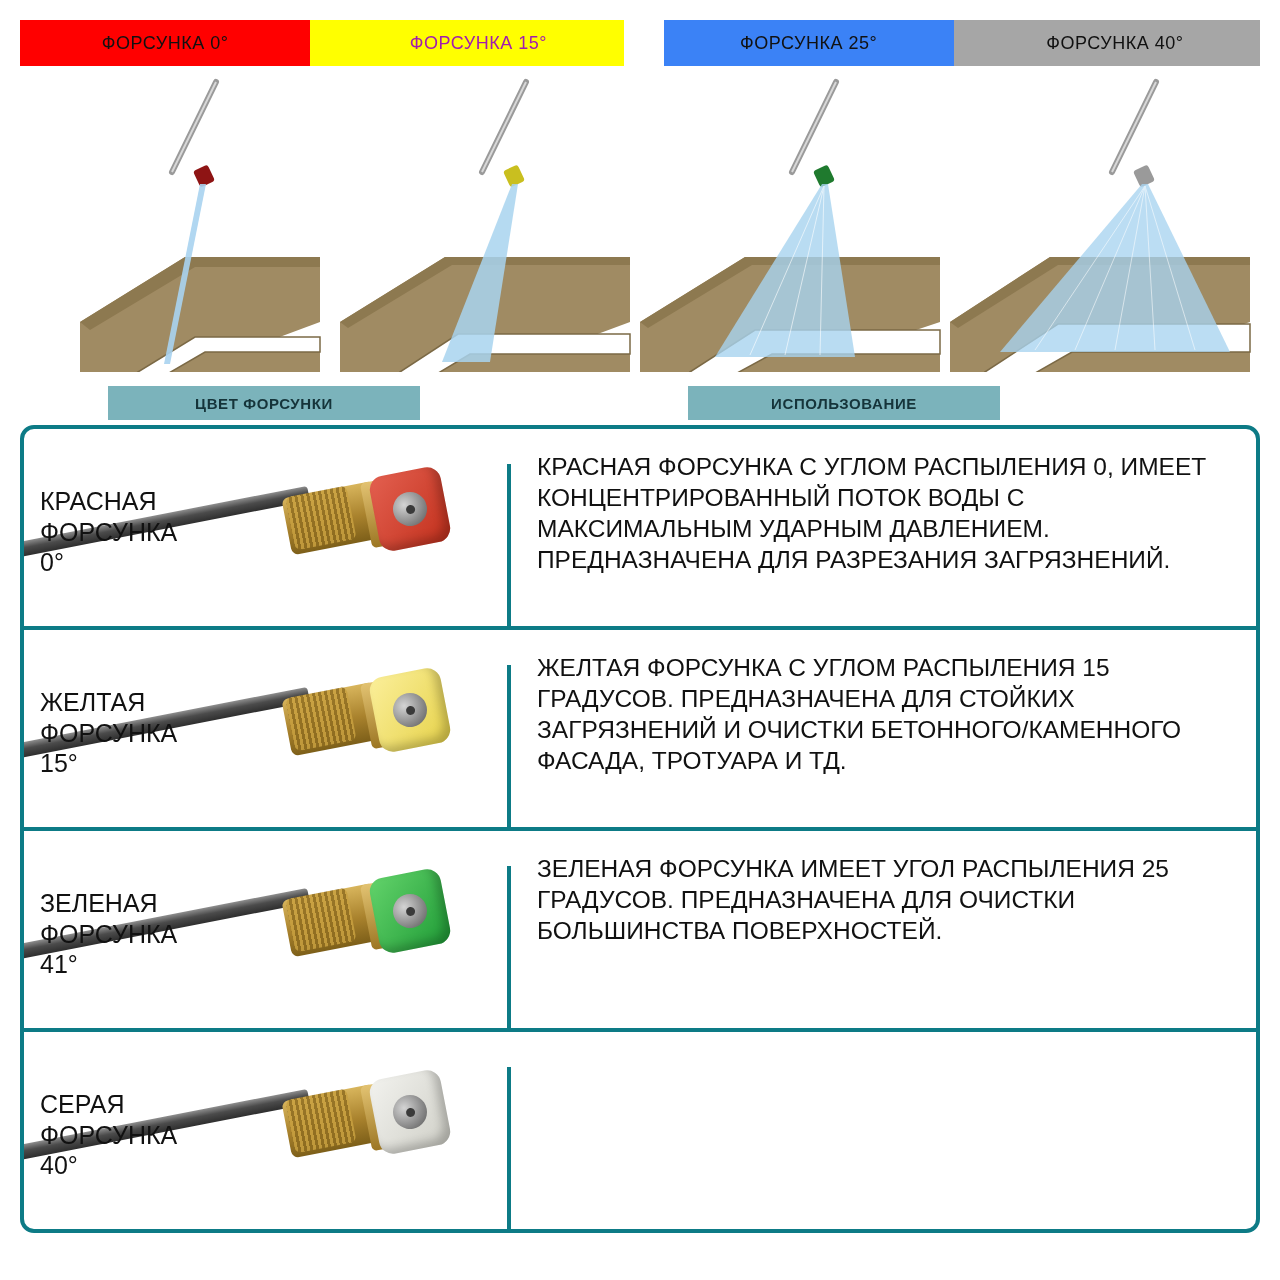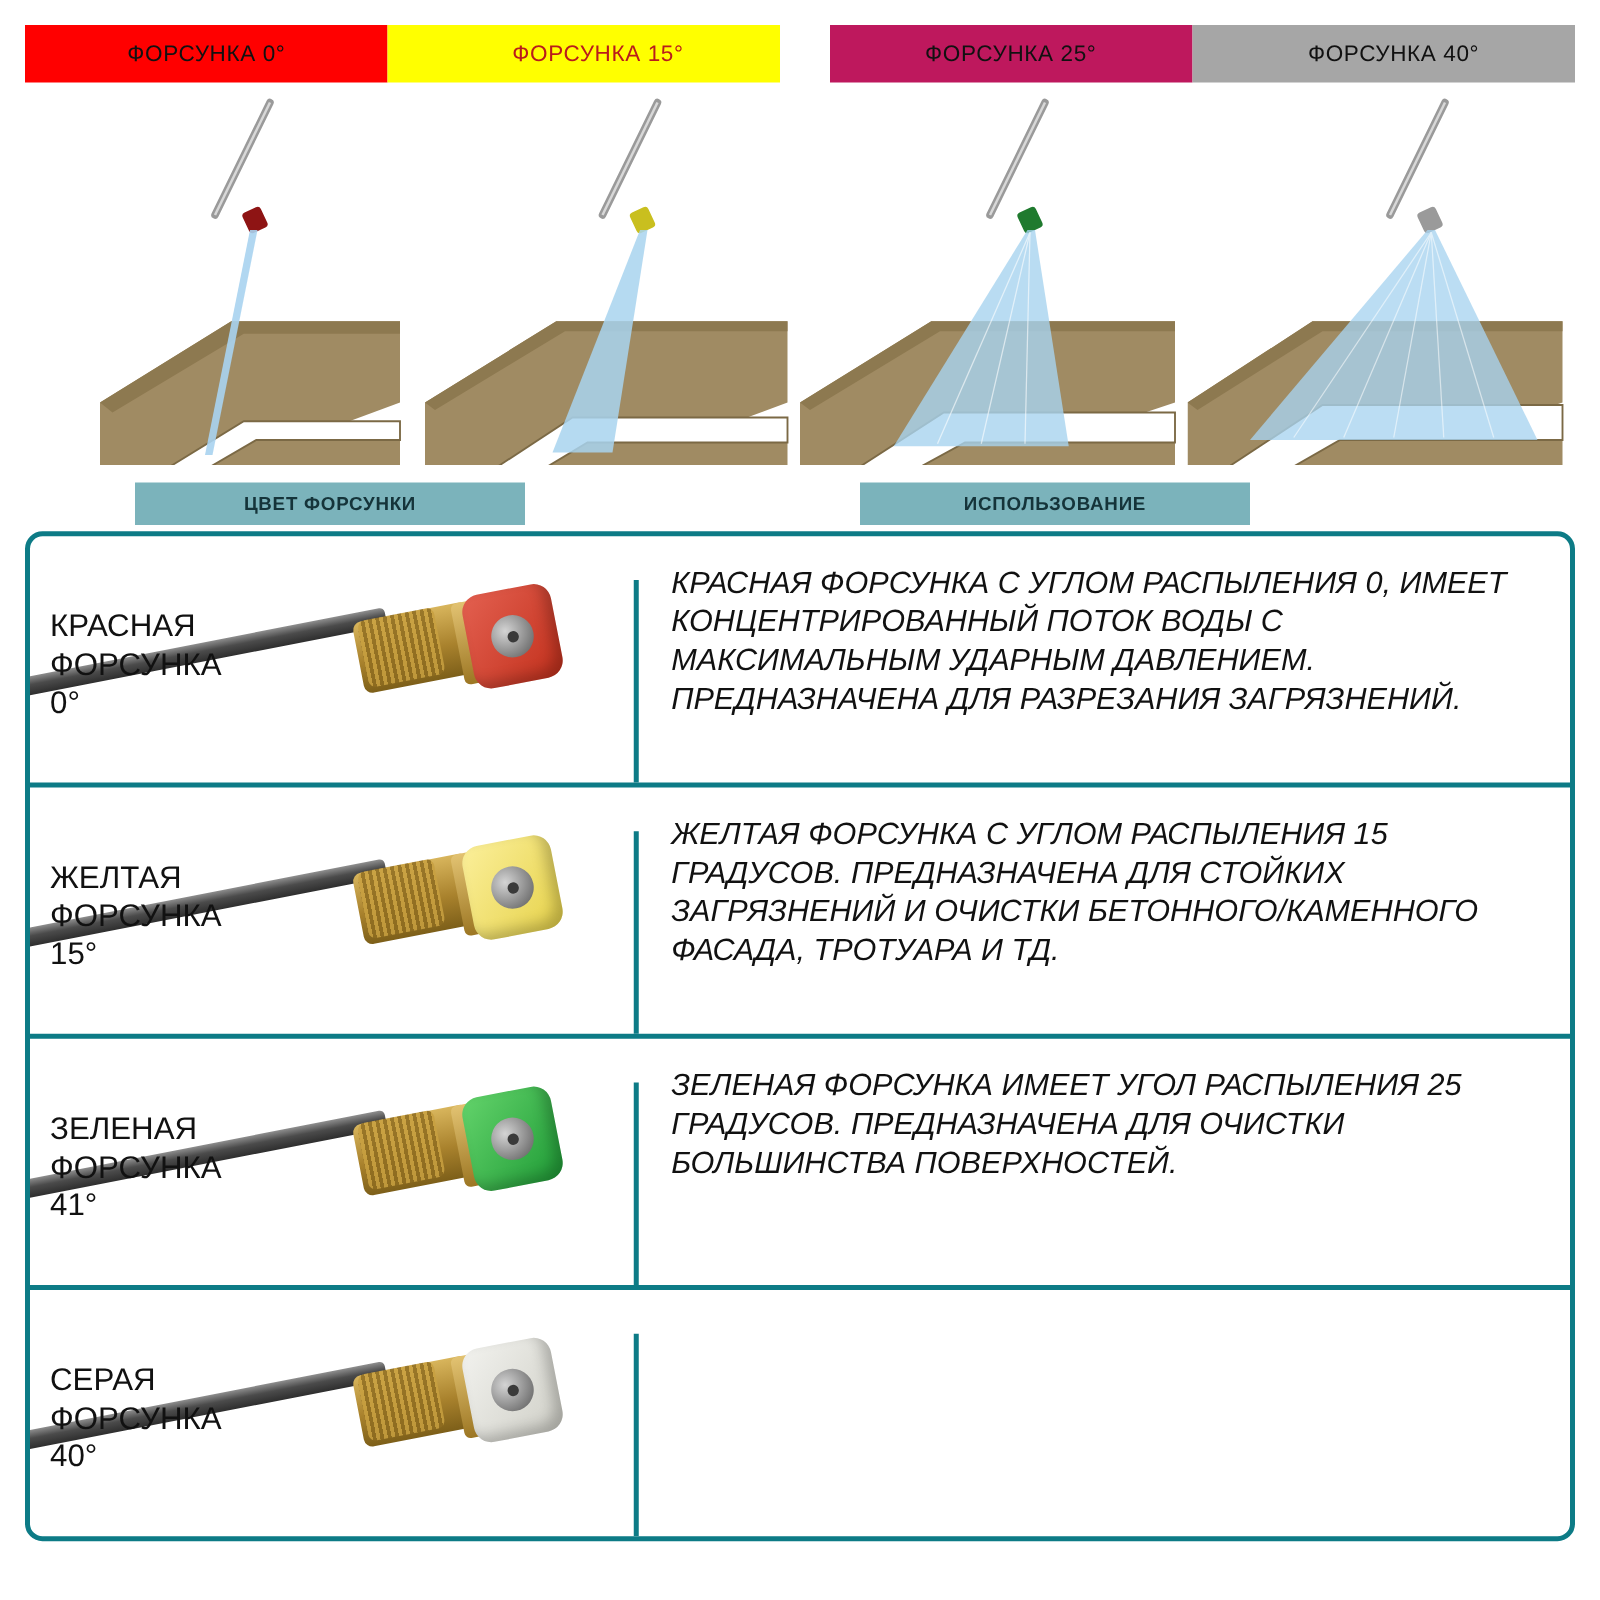--- a/index.html
+++ b/index.html
@@ -26,22 +26,22 @@
     flex: 1;
     display: flex;
     align-items: center;
     justify-content: center;
     font-size: 18px;
     letter-spacing: .5px;
     color: #1a1a1a;
     white-space: nowrap;
   }
   .banner-cell.b0  { background: #ff0000; color: #111111; }
-  .banner-cell.b15 { background: #ffff00; color: #b91c1c; padding-left: 23px; }
-  .banner-cell.b25 { background: #be185d; color: #111111; margin-left: 40px; }
+  .banner-cell.b15 { background: #ffff00; color: #a21caf; padding-left: 23px; }
+  .banner-cell.b25 { background: #3b82f6; color: #111111; margin-left: 40px; }
   .banner-cell.b40 { background: #a6a6a6; color: #111111; padding-left: 16px; }
 
   
   .illus-row {
     display: flex;
     width: 1240px;
     margin: 6px auto 0 auto;
     height: 300px;
   }
   .illus {
@@ -188,21 +188,20 @@
   }
   .nz-red   { background: linear-gradient(135deg,#e36050,#c2301c); }
   .nz-yellow{ background: linear-gradient(135deg,#fbef9a,#e6d24a); }
   .nz-green { background: linear-gradient(135deg,#63d36b,#1f9b36); }
   .nz-gray  { background: linear-gradient(135deg,#f2f2ee,#cfcfc7); }
 
   .cell-right {
     flex: 1;
     box-sizing: border-box;
     padding: 22px 20px 16px 26px;
-    font-style: italic;
   }
   .cell-right .desc {
     font-size: 24.5px;
     line-height: 1.27;
     color: #111111;
     white-space: pre-line;
   }
 </style>
 </head>
 <body>

